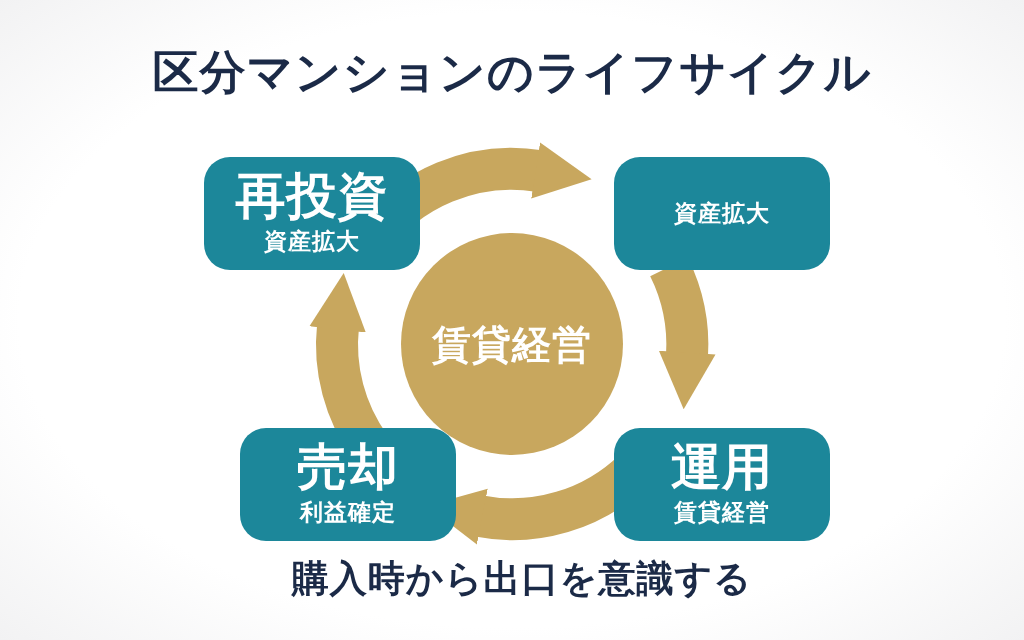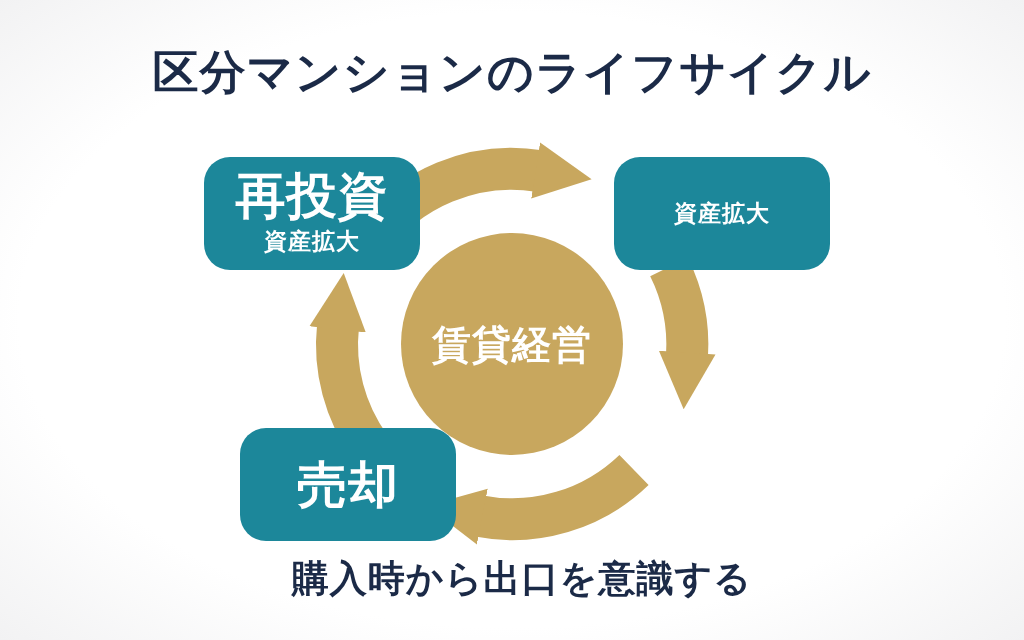--- a/index.html
+++ b/index.html
@@ -113,20 +113,25 @@
 
   <div class="stage-box pos-top-left">
     <div class="stage-label">再投資</div>
     <div class="stage-sublabel">資産拡大</div>
   </div>
 
   <div class="stage-box pos-top-right">
     <div class="stage-sublabel">資産拡大</div>
   </div>
 
+  <div class="stage-box pos-bottom-right">
+    <div class="stage-label">運用</div>
+    <div class="stage-sublabel">賃貸経営</div>
+  </div>
 
   <div class="stage-box pos-bottom-left">
     <div class="stage-label">売却</div>
+    <div class="stage-sublabel">利益確定</div>
   </div>
 
   <div class="footer-note">購入時から出口を意識する</div>
 
 </div>
 
 </body></html>

